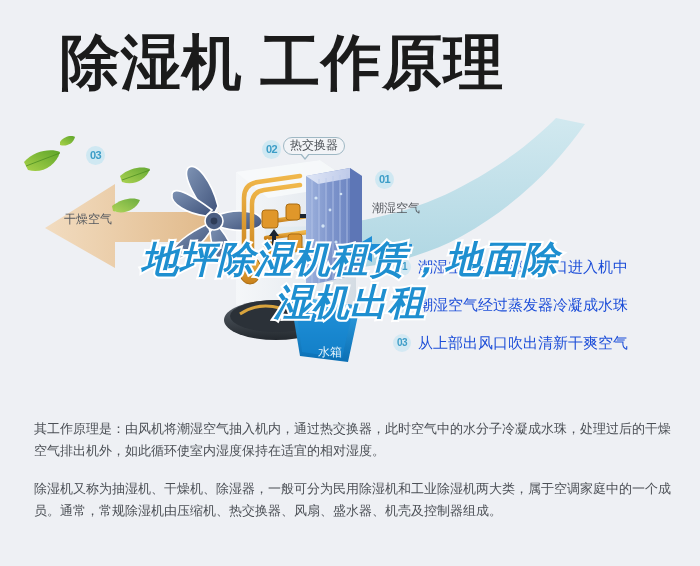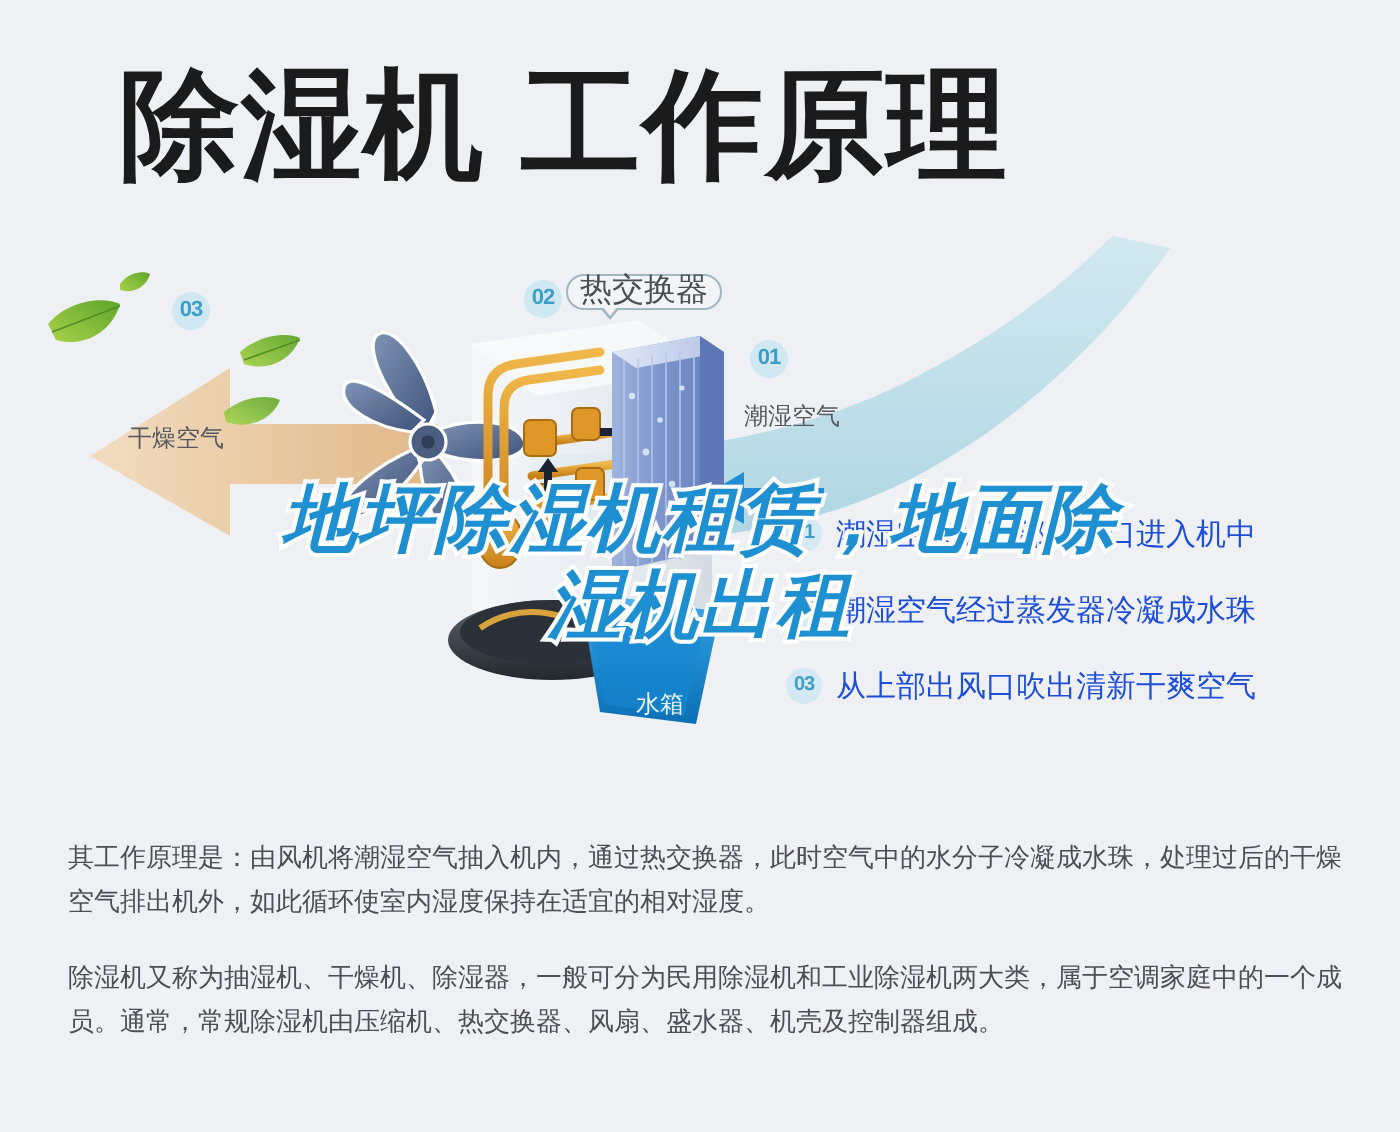--- a/index.html
+++ b/index.html
@@ -47,21 +47,21 @@
   .badge-01-diag { left: 375px; top: 52px; }
 
   
   .callout {
     position: absolute; left: 283px; top: 19px;
     padding: 1px 6px 2px 6px;
     border: 1px solid #9fb8c4;
     border-radius: 9px;
     background: #f2f4f7;
     color: #4a4f55;
-    font-size: 16px; line-height: 13px;
+    font-size: 12px; line-height: 13px;
     white-space: nowrap;
   }
   .callout:after {
     content: ""; position: absolute;
     left: 16px; bottom: -6px;
     width: 0; height: 0;
     border-left: 5px solid transparent;
     border-right: 5px solid transparent;
     border-top: 6px solid #9fb8c4;
   }

